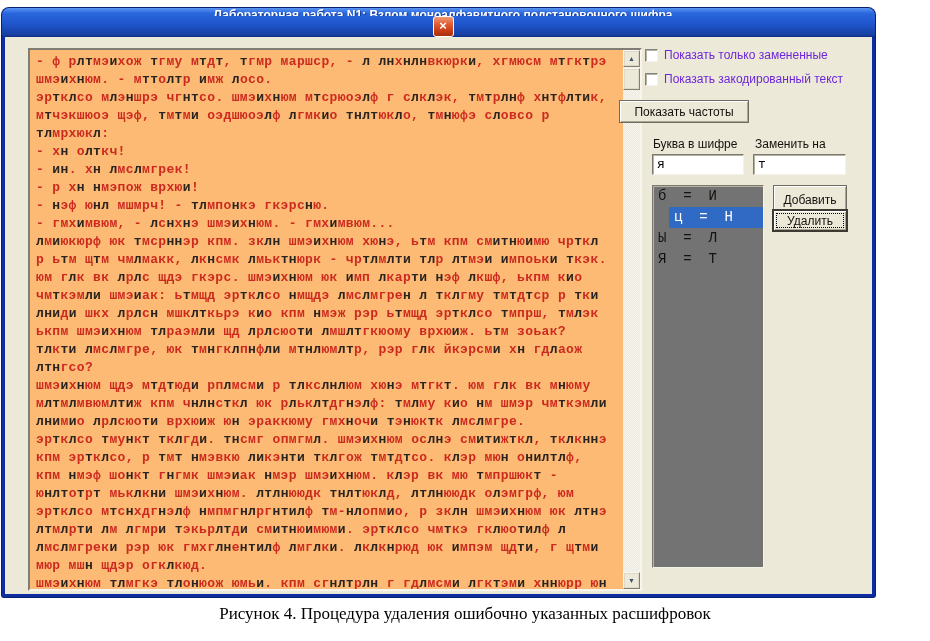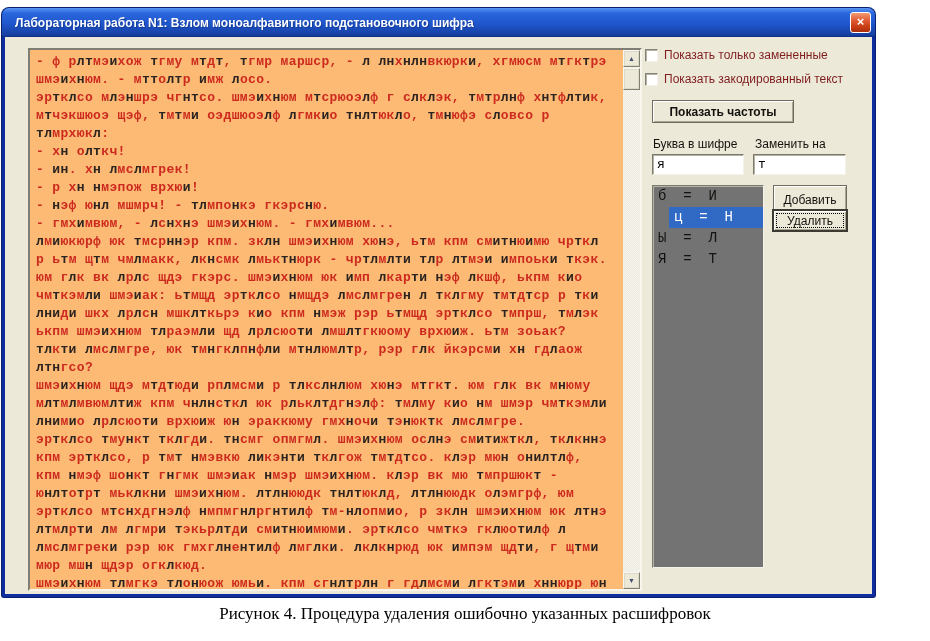--- a/index.html
+++ b/index.html
@@ -12,21 +12,21 @@
   
   .window {
     position:absolute; left:2px; top:8px; width:873px; height:589px;
     background:#0f2d9e; border-radius:7px 7px 2px 2px;
     box-shadow:0 0 0 1px #09206e;
   }
   .titlebar {
     position:absolute; left:0; top:0; right:0; height:29px;
     border-radius:7px 7px 0 0;
     background:linear-gradient(180deg,#5a96f2 0%, #2a66dd 18%, #1f55cc 55%, #1740a2 92%, #102f84 100%);
-    display:flex; align-items:center; padding:0 4px 0 13px;
+    display:flex; align-items:center; padding:0 4px 0 13px;flex-direction:column;
   }
   .title-text {
     color:#ffffff; font-weight:bold; font-size:12px;
     text-shadow:1px 1px 1px #123a96; flex:1 1 auto;
     white-space:nowrap; overflow:hidden;
   }
   .close-btn {
     width:21px; height:21px; border:1px solid #ffffff; border-radius:3px;
     background:linear-gradient(180deg,#f09a72 0%, #e05a31 40%, #c53b14 75%, #a92f0c 100%);
     color:#ffffff; font-size:13px; font-weight:bold; line-height:18px;
@@ -72,21 +72,21 @@
   .sthumb {
     position:absolute; left:0; top:18px; width:17px; height:22px;
     background:#ece9d8;
     border:1px solid; border-color:#f8f7f1 #82806f #82806f #f8f7f1;
     box-shadow:inset 0 0 0 1px #dcd9c8; cursor:pointer;
   }
 
   
   .chk-row {
     position:absolute; display:flex; align-items:center; gap:6px;
-    font-size:12px; color:#7f1d1d; white-space:nowrap;
+    font-size:12px; color:#6d28d9; white-space:nowrap;
   }
   .chk-box {
     width:13px; height:13px; background:#ffffff; flex:0 0 auto;
     border:1px solid; border-color:#848276 #f5f3e9 #f5f3e9 #848276;
     box-shadow:inset 1px 1px 0 #b5b2a1; cursor:pointer;
   }
   .btn {
     position:absolute; background:#ece9d8; font-size:12px; color:#14120e;
     border:1px solid #6e6c60;
     box-shadow:inset 1px 1px 0 #ffffff, inset -1px -1px 0 #a9a692;
@@ -152,21 +152,21 @@
     <div class="chk-row" style="left:640px; top:11px;">
       <div class="chk-box"></div>
       <span>Показать только замененные</span>
     </div>
 
     <div class="chk-row" style="left:640px; top:35px;">
       <div class="chk-box"></div>
       <span>Показать закодированный текст</span>
     </div>
 
-    <div class="btn" style="left:647px; top:63px; width:142px; height:23px;font-weight:bold;">Показать частоты</div>
+    <div class="btn" style="left:614px; top:63px; width:130px; height:23px;">Показать частоты</div>
 
     <div class="panel-label" style="left:648px; top:100px;">Буква в шифре</div>
     <div class="panel-label" style="left:750px; top:100px;">Заменить на</div>
 
     <div class="tinput" style="left:647px; top:117px; width:92px;">я</div>
     <div class="tinput" style="left:748px; top:117px; width:93px;">т</div>
 
     <div class="listbox" id="listbox">
         <div class="lb-row">б  =  И</div>
         <div class="lb-row selected">ц  =  Н</div>

